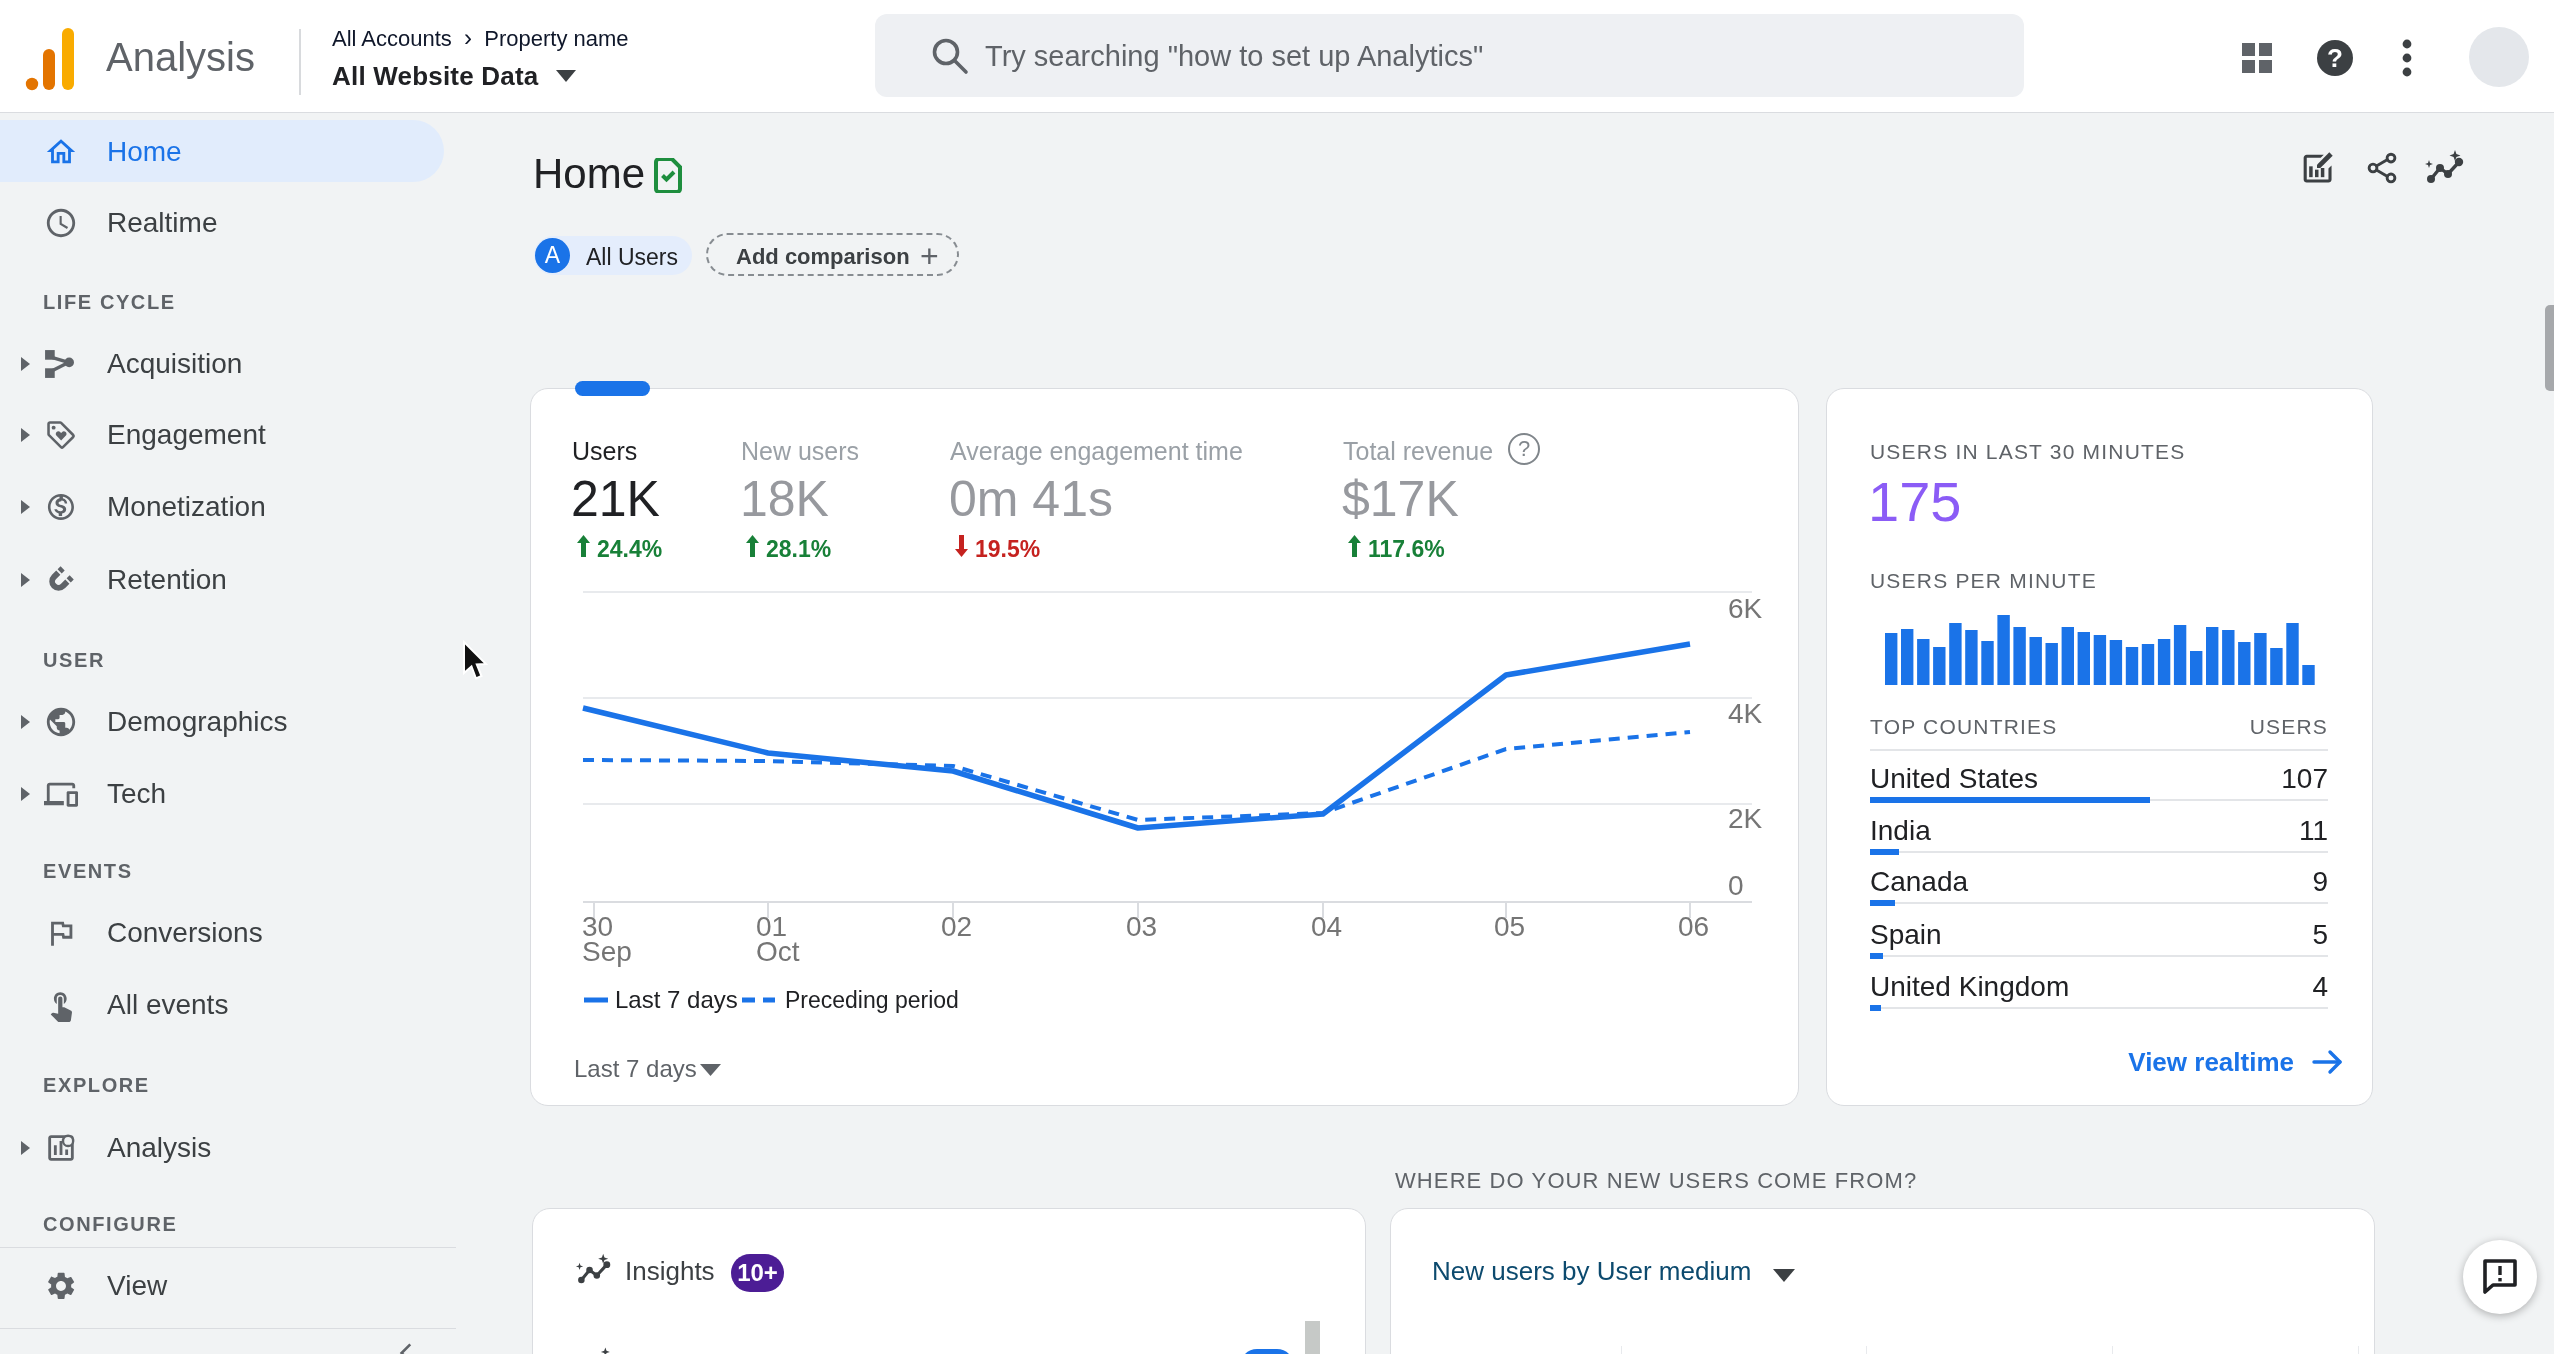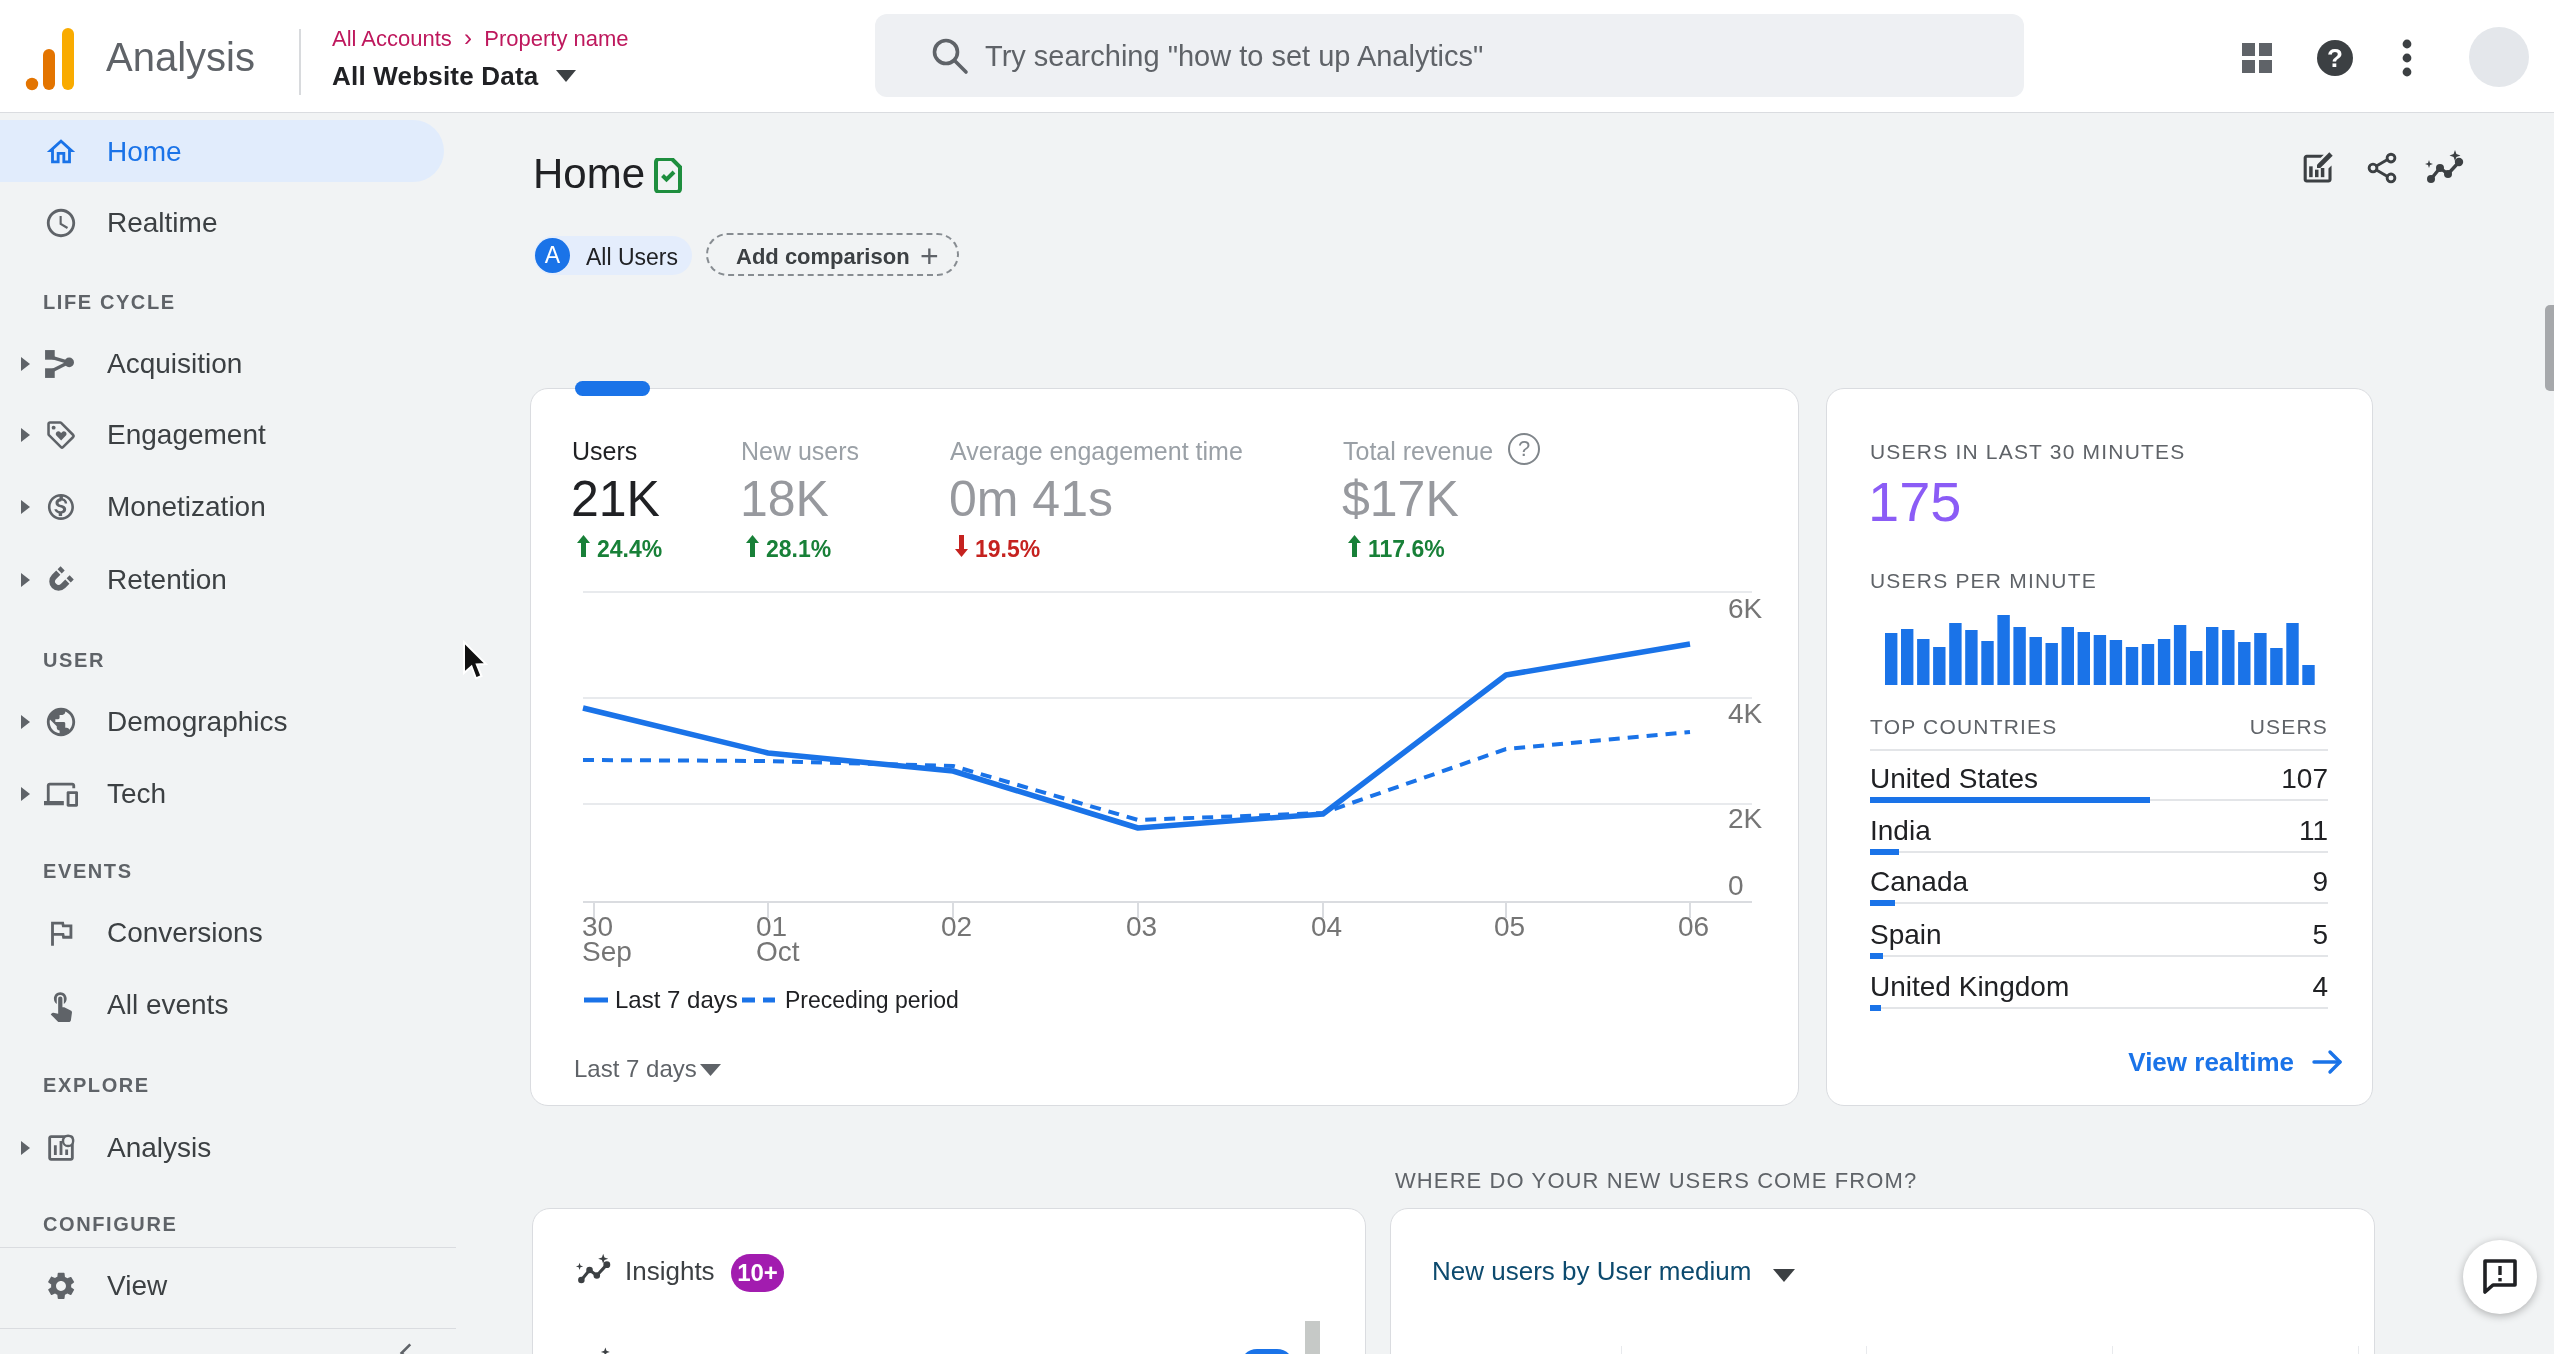--- a/index.html
+++ b/index.html
@@ -4,21 +4,21 @@
 <style>
   * { margin:0; padding:0; box-sizing:border-box; }
   html,body { width:2554px; height:1354px; overflow:hidden; }
   body { font-family:"Liberation Sans", sans-serif; background:#f1f3f4; position:relative; }
   .abs { position:absolute; }
 
   
   #topbar { position:absolute; left:0; top:0; width:2554px; height:113px; background:#fff; border-bottom:1px solid #dadce0; z-index:5; }
   #brandtext { position:absolute; left:106px; top:35px; font-size:40px; color:#5f6368; }
   #topdivider { position:absolute; left:299px; top:29px; width:2px; height:66px; background:#d8dadd; }
-  #crumb { position:absolute; left:332px; top:24px; font-size:22px; color:#be185d; }
+  #crumb { position:absolute; left:332px; top:24px; font-size:22px; color:#0f172a; }
   #propname { position:absolute; left:332px; top:61px; font-size:26px; font-weight:bold; color:#202124; letter-spacing:0.2px;}
   #propcaret { position:absolute; left:556px; top:70px; width:0; height:0; border-left:10px solid transparent; border-right:10px solid transparent; border-top:12px solid #3c4043; }
   #search { position:absolute; left:875px; top:14px; width:1149px; height:83px; background:#eef0f3; border-radius:12px; }
   #search .ph { position:absolute; left:110px; top:26px; font-size:29px; color:#5f6368; }
 
   
   #homepill { position:absolute; left:0; top:120px; width:444px; height:62px; background:#e1ecfc; border-radius:0 31px 31px 0; z-index:1;}
   .navitem { position:absolute; left:0; width:460px; height:60px; z-index:2; }
   .navitem .ic { position:absolute; left:44px; top:50%; transform:translateY(-50%); }
   .navitem .lbl { position:absolute; left:107px; top:50%; transform:translateY(-50%); font-size:28px; color:#3c4043; }
@@ -388,21 +388,21 @@
   <svg class="abs" style="left:42px; top:44px;" width="40" height="36" viewBox="0 0 44 38">
     <path fill="none" stroke="#3c4043" stroke-width="3.4" stroke-linecap="round" d="M7 29 L16 18 L24 24 L35 12"></path>
     <circle cx="7" cy="29" r="3.6" fill="#3c4043"></circle>
       <circle cx="16" cy="18" r="3.6" fill="#3c4043"></circle>
       <circle cx="24" cy="24" r="3.6" fill="#3c4043"></circle>
       <circle cx="35" cy="12" r="3.8" fill="#3c4043"></circle>
     <path fill="#3c4043" d="M31 0 l1.4 4.1 L36.5 5.5 32.4 6.9 31 11 29.6 6.9 25.5 5.5 29.6 4.1 Z"></path>
     <path fill="#3c4043" d="M5 10 l1 3 3 1 -3 1 -1 3 -1-3 -3-1 3-1 Z"></path>
   </svg>
   <div class="abs" style="left:92px; top:47px; font-size:26px; color:#3c4043;">Insights</div>
-  <div class="abs" style="left:198px; top:45px; width:53px; height:38px; background:#a21caf; border-radius:19px; color:#fff; font-size:24px; font-weight:bold; text-align:center; line-height:38px;">10+</div>
+  <div class="abs" style="left:198px; top:45px; width:53px; height:38px; background:#4c1d95; border-radius:19px; color:#fff; font-size:24px; font-weight:bold; text-align:center; line-height:38px;">10+</div>
   <svg class="abs" style="left:47px; top:138px;" width="36" height="32" viewBox="0 0 44 38">
     <path fill="none" stroke="#3c4043" stroke-width="3.4" stroke-linecap="round" d="M7 29 L16 18 L24 24 L35 12"></path>
     <path fill="#3c4043" d="M31 0 l1.4 4.1 L36.5 5.5 32.4 6.9 31 11 29.6 6.9 25.5 5.5 29.6 4.1 Z"></path>
   </svg>
   <div class="abs" style="left:707px; top:140px; width:54px; height:20px; background:#1a73e8; border-radius:17px 17px 0 0; color:#fff; font-size:22px; text-align:center; line-height:34px; overflow:hidden;">New</div>
   <div class="abs" style="left:772px; top:112px; width:15px; height:40px; background:#c6c9c7;"></div>
 </div>
 
 <div class="card" style="left:1390px; top:1208px; width:985px; height:300px;">
   <div class="abs" style="left:41px; top:47px; font-size:26px; color:#0c4a6e;">New users by User medium</div>

